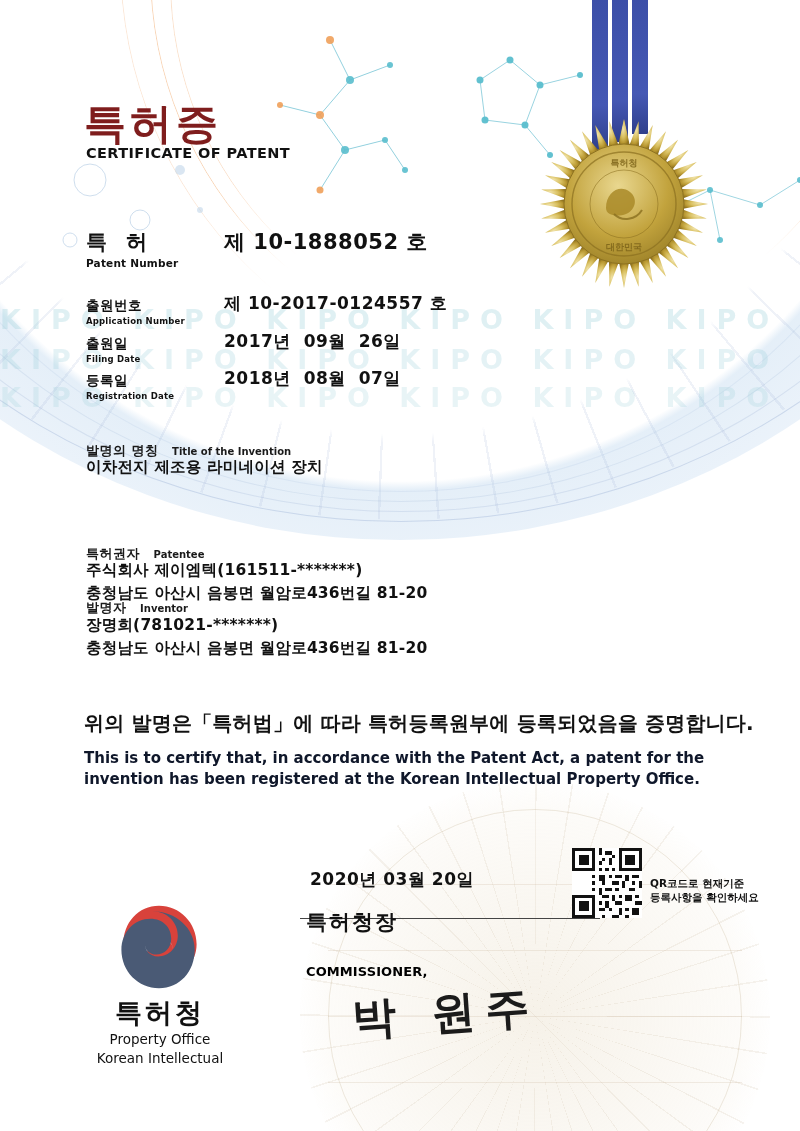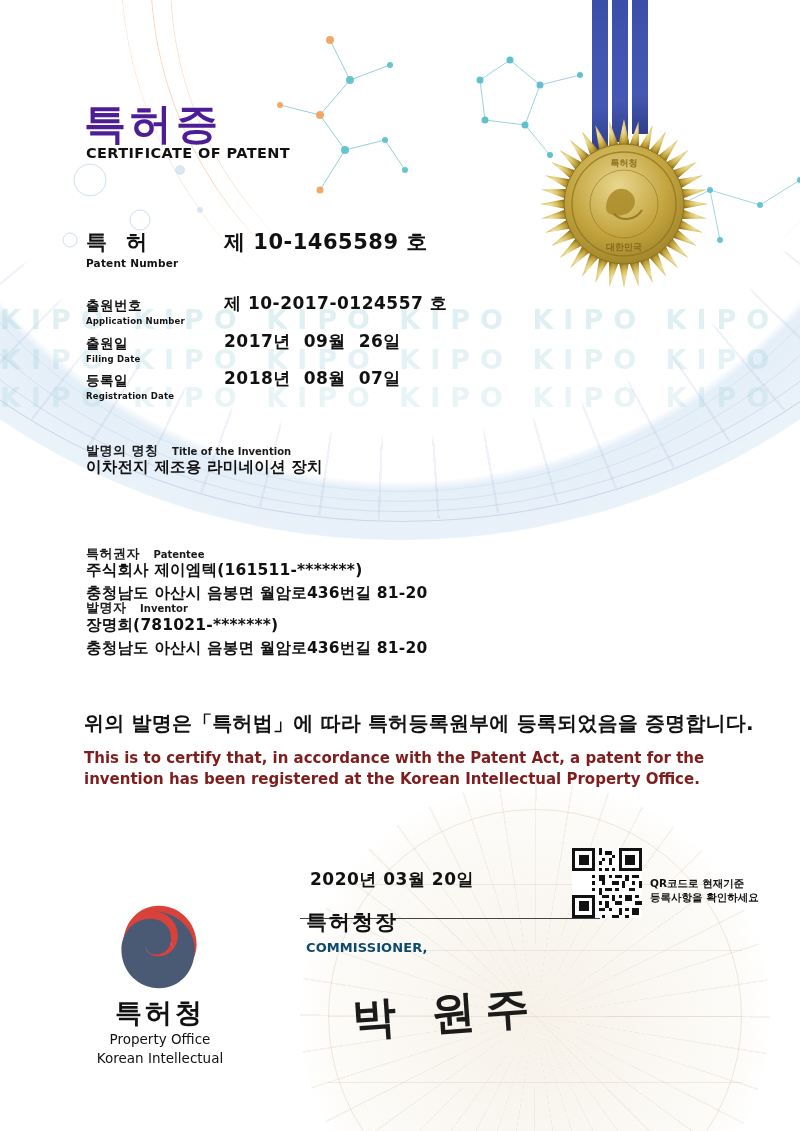--- a/index.html
+++ b/index.html
@@ -162,21 +162,21 @@
   }
 
   
   .title-ko {
     position: absolute;
     left: 84px;
     top: 96px;
     font-size: 42px;
     font-weight: 700;
     letter-spacing: 4px;
-    color: #4c1d95;
+    color: #7f1d1d;
   }
   .title-en {
     position: absolute;
     left: 86px;
     top: 145px;
     font-size: 14.5px;
     font-weight: 700;
     letter-spacing: 0.4px;
     color: #111;
     text-align: right;
@@ -240,21 +240,21 @@
     text-align: right;
   }
   .attest-en {
     position: absolute;
     left: 84px;
     top: 748px;
     width: 680px;
     font-size: 15px;
     font-weight: 700;
     line-height: 21px;
-    color: #7f1d1d;
+    color: #0f172a;
   }
 
   .issue-date {
     position: absolute;
     left: 310px;
     top: 868px;
     font-size: 17px;
     font-weight: 600;
     color: #111;
     letter-spacing: .5px;
@@ -265,25 +265,25 @@
     left: 306px;
     top: 908px;
     font-size: 21px;
     font-weight: 700;
     letter-spacing: 2px;
     color: #111;
   }
   .commissioner-en {
     position: absolute;
     left: 306px;
-    top: 940px;
+    top: 964px;
     font-size: 13px;
     font-weight: 700;
     line-height: 16px;
-    color: #0c4a6e;
+    color: #000000;
     letter-spacing: .1px;
   }
   .signature {
     position: absolute;
     left: 352px;
     top: 984px;
     font-size: 44px;
     font-family: "DejaVu Serif", serif;
     font-weight: 700;
     color: #1b1b1b;
@@ -598,21 +598,21 @@
   </svg>
 </div>
 
 <div class="title-ko">특허증</div>
 <div class="title-en">CERTIFICATE OF PATENT</div>
 
 <div class="field" style="left:86px; top:228px;">
   <div class="f-label-ko patent-label-ko">특 허</div>
   <div class="f-label-en patent-label-en">Patent Number</div>
 </div>
-<div class="f-value patent-value" style="left:224px; top:228px;">제 10-1465589 호</div>
+<div class="f-value patent-value" style="left:224px; top:228px;">제 10-1888052 호</div>
 
 <div class="field" style="left:86px; top:297px;">
   <div class="f-label-ko small-label-ko">출원번호</div>
   <div class="f-label-en small-label-en">Application Number</div>
 </div>
 <div class="f-value" style="left:224px; top:292px;">제 10-2017-0124557 호</div>
 
 <div class="field" style="left:86px; top:335px;">
   <div class="f-label-ko small-label-ko">출원일</div>
   <div class="f-label-en small-label-en">Filing Date</div>

